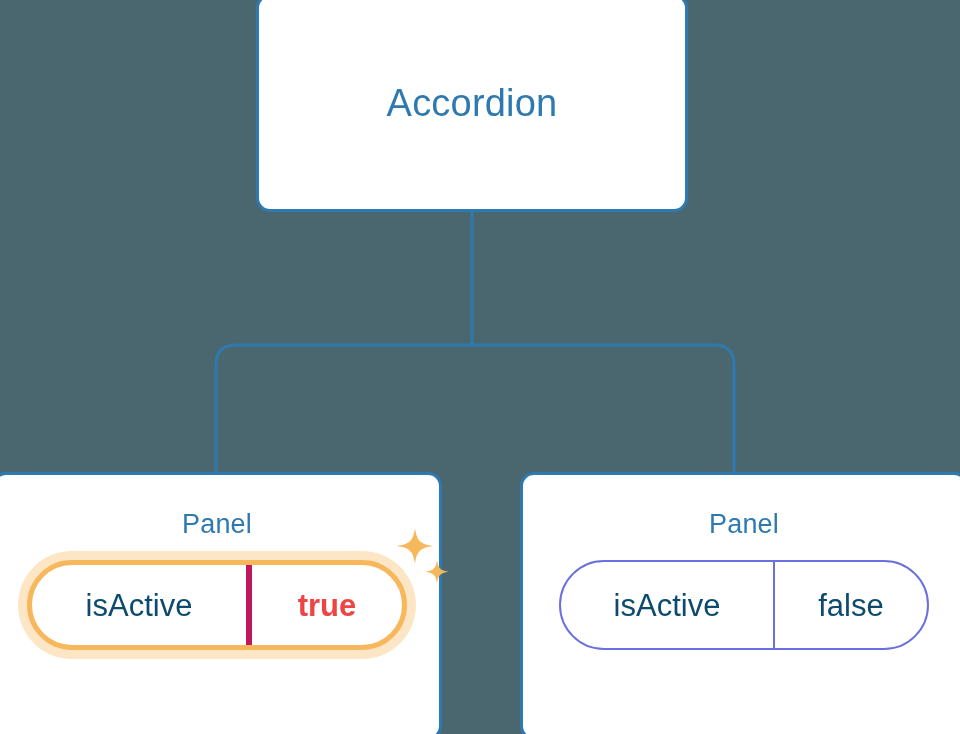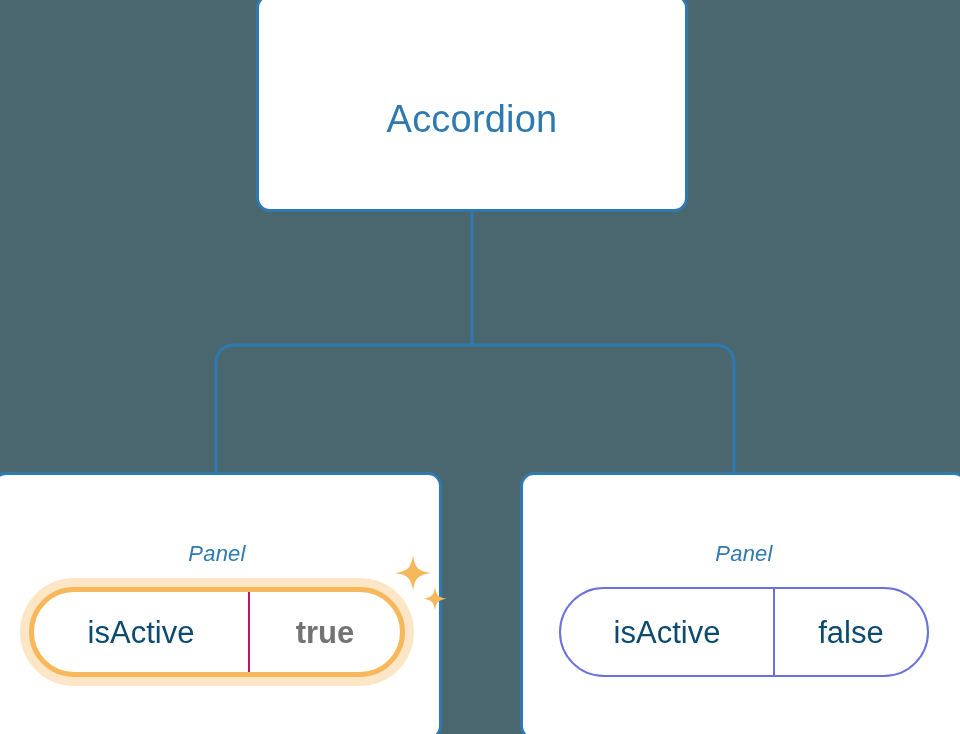--- a/index.html
+++ b/index.html
@@ -53,42 +53,40 @@
     justify-content: center;
   }
 
   .node-title {
     color: #2e7ab0;
     font-size: 38px;
     font-weight: 400;
     letter-spacing: 0.2px;
     line-height: 1;
     white-space: nowrap;
-    margin-top: 32px;
   }
 
   .panel {
     top: 472px;
     height: 268px;
     padding-top: 36px;
   }
 
   .panel-left {
     left: -8px;
     width: 450px;
   }
 
   .panel-right {
     left: 520px;
     width: 448px;
   }
 
   .panel .node-title {
-    font-size: 22px;
-    font-style: italic;
+    font-size: 27px;
   }
 
   
   .pill-wrap {
     position: relative;
     margin-top: 22px;
     display: inline-flex;
   }
 
   .pill {
@@ -120,23 +118,23 @@
     line-height: 1;
     white-space: nowrap;
   }
 
   .pill-plain .pill-key   { width: 212px; }
   .pill-plain .pill-value { width: 152px; border-left: 2px solid #6b70de; }
 
   .pill-highlight .pill-key   { width: 214px; }
   .pill-highlight .pill-value {
     width: 150px;
-    border-left: 2px solid #be185d;
+    border-left: 6px solid #be185d;
     font-weight: bold;
-    color: #737373;
+    color: #ef4444;
   }
 
   
   .sparkles {
     position: absolute;
     right: -46px;
     top: -34px;
     width: 60px;
     height: 70px;
     pointer-events: none;

